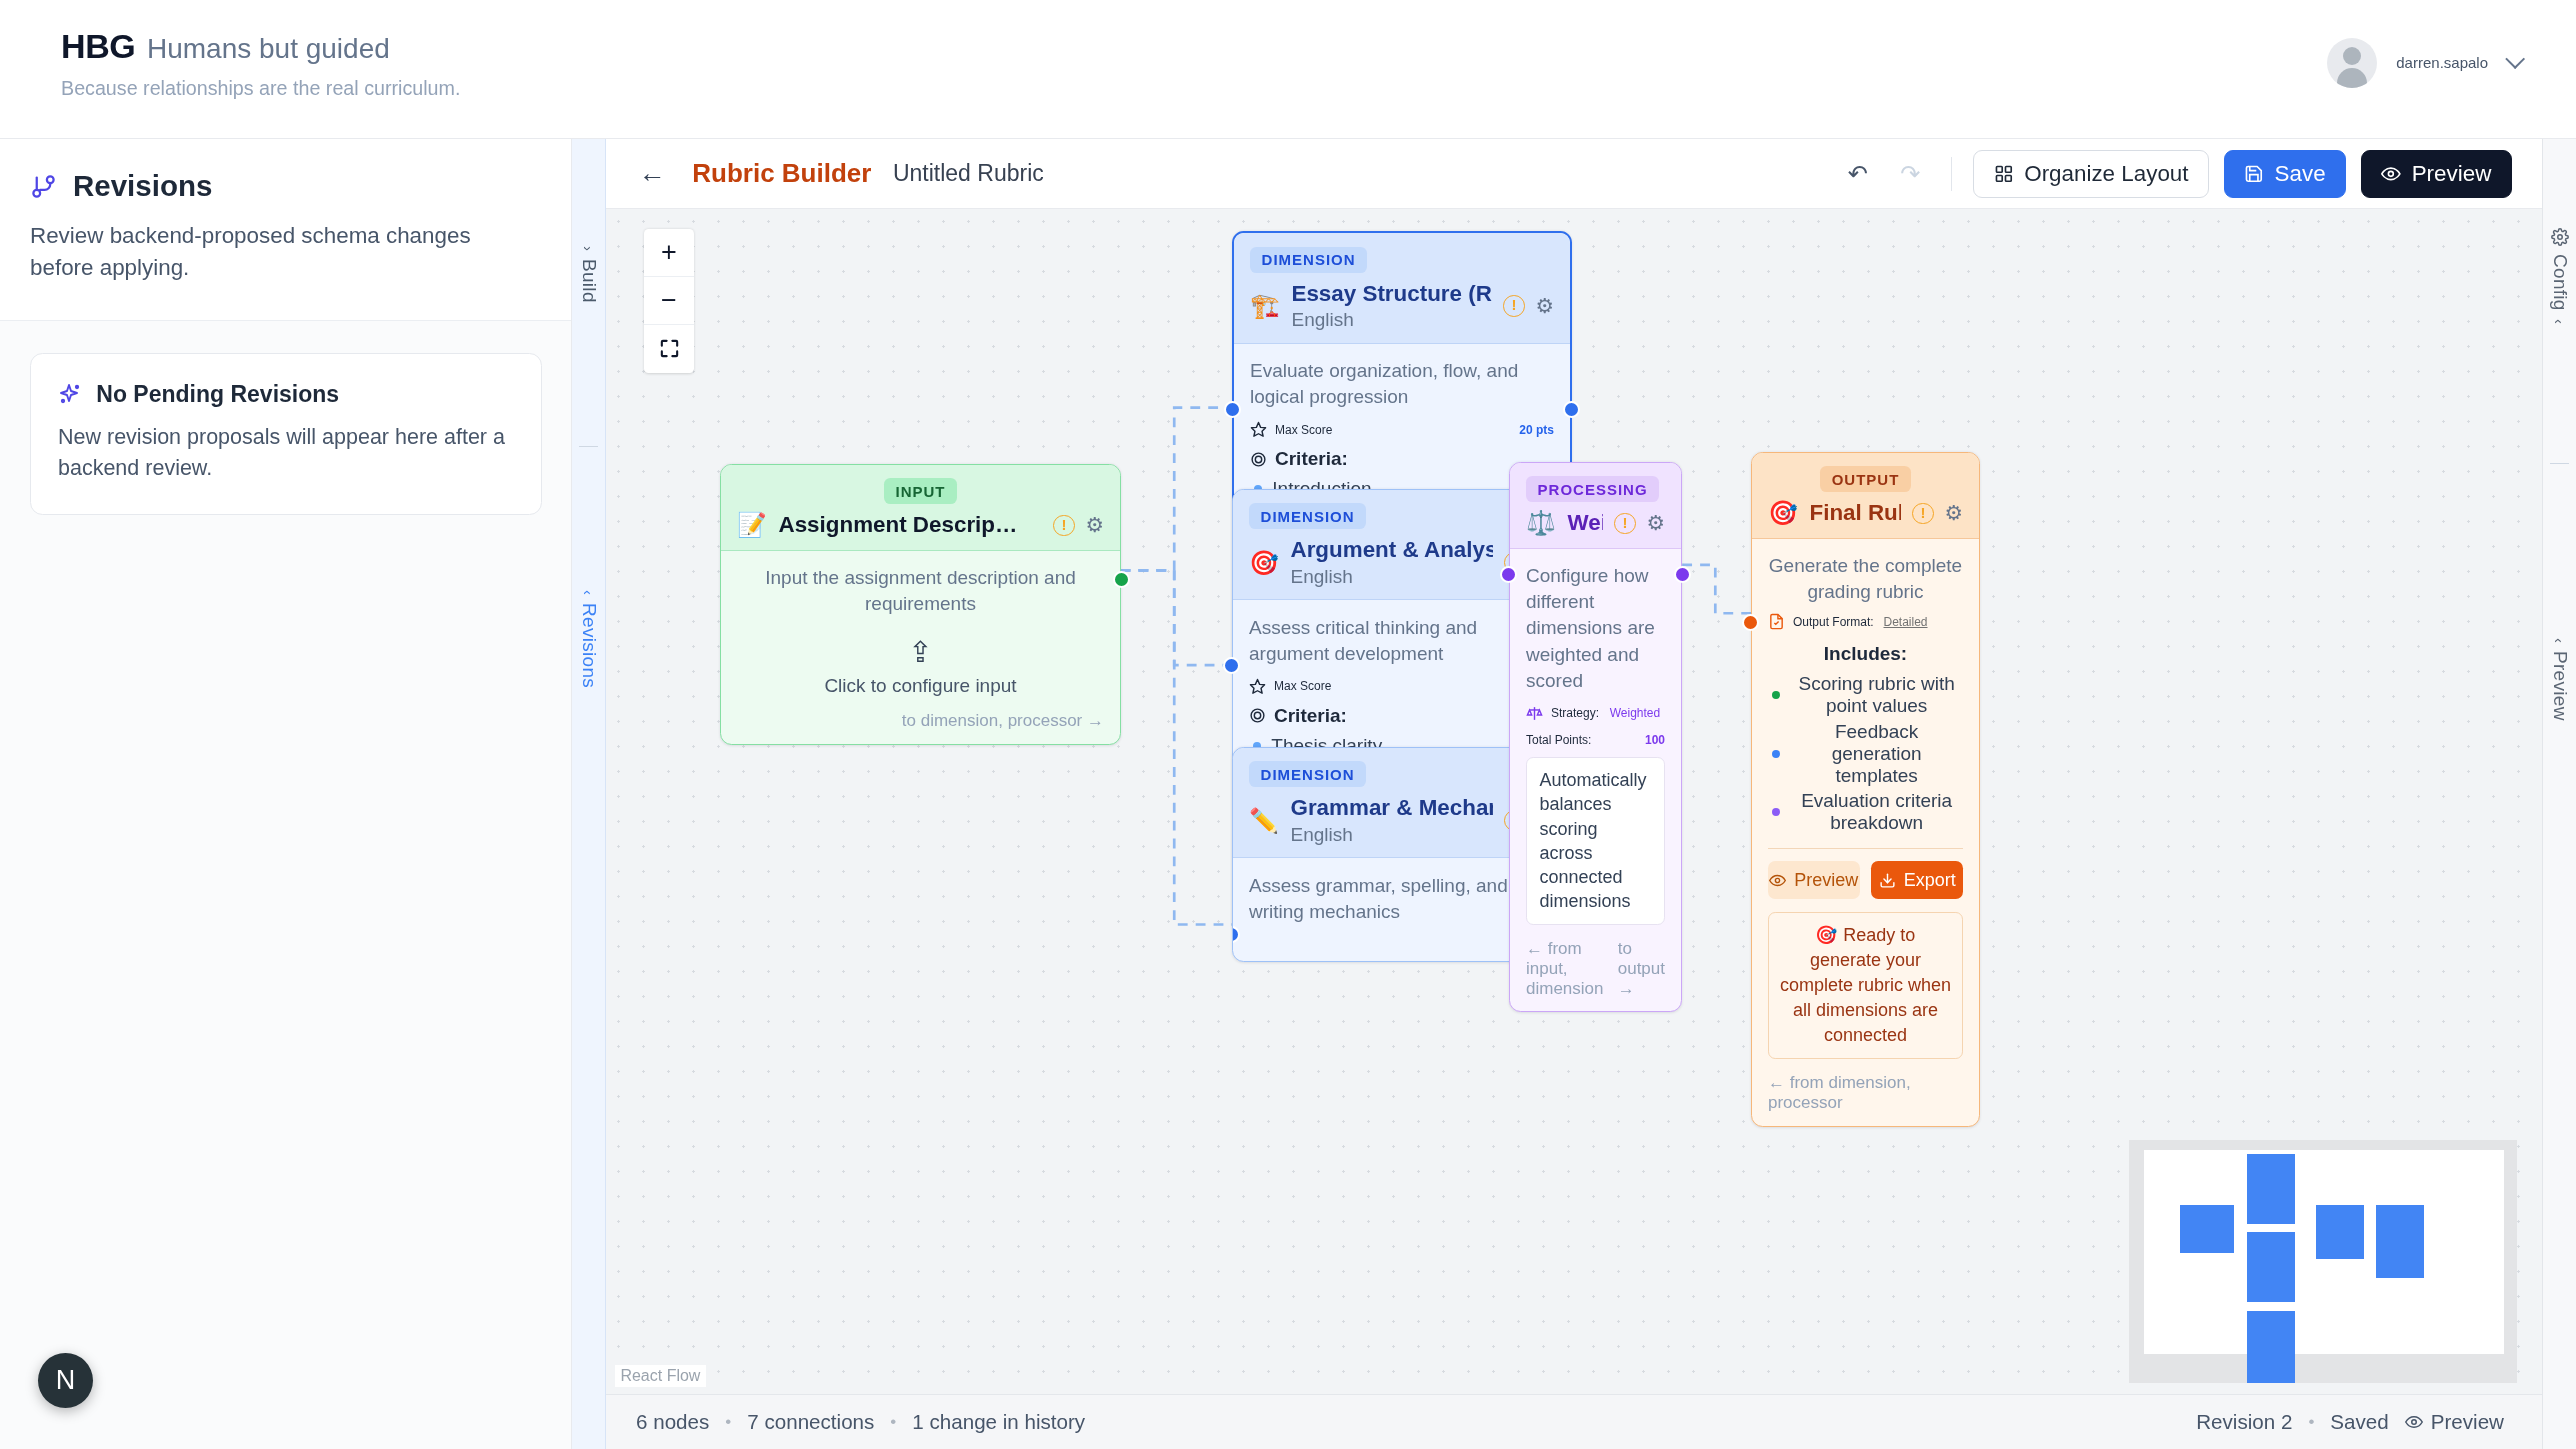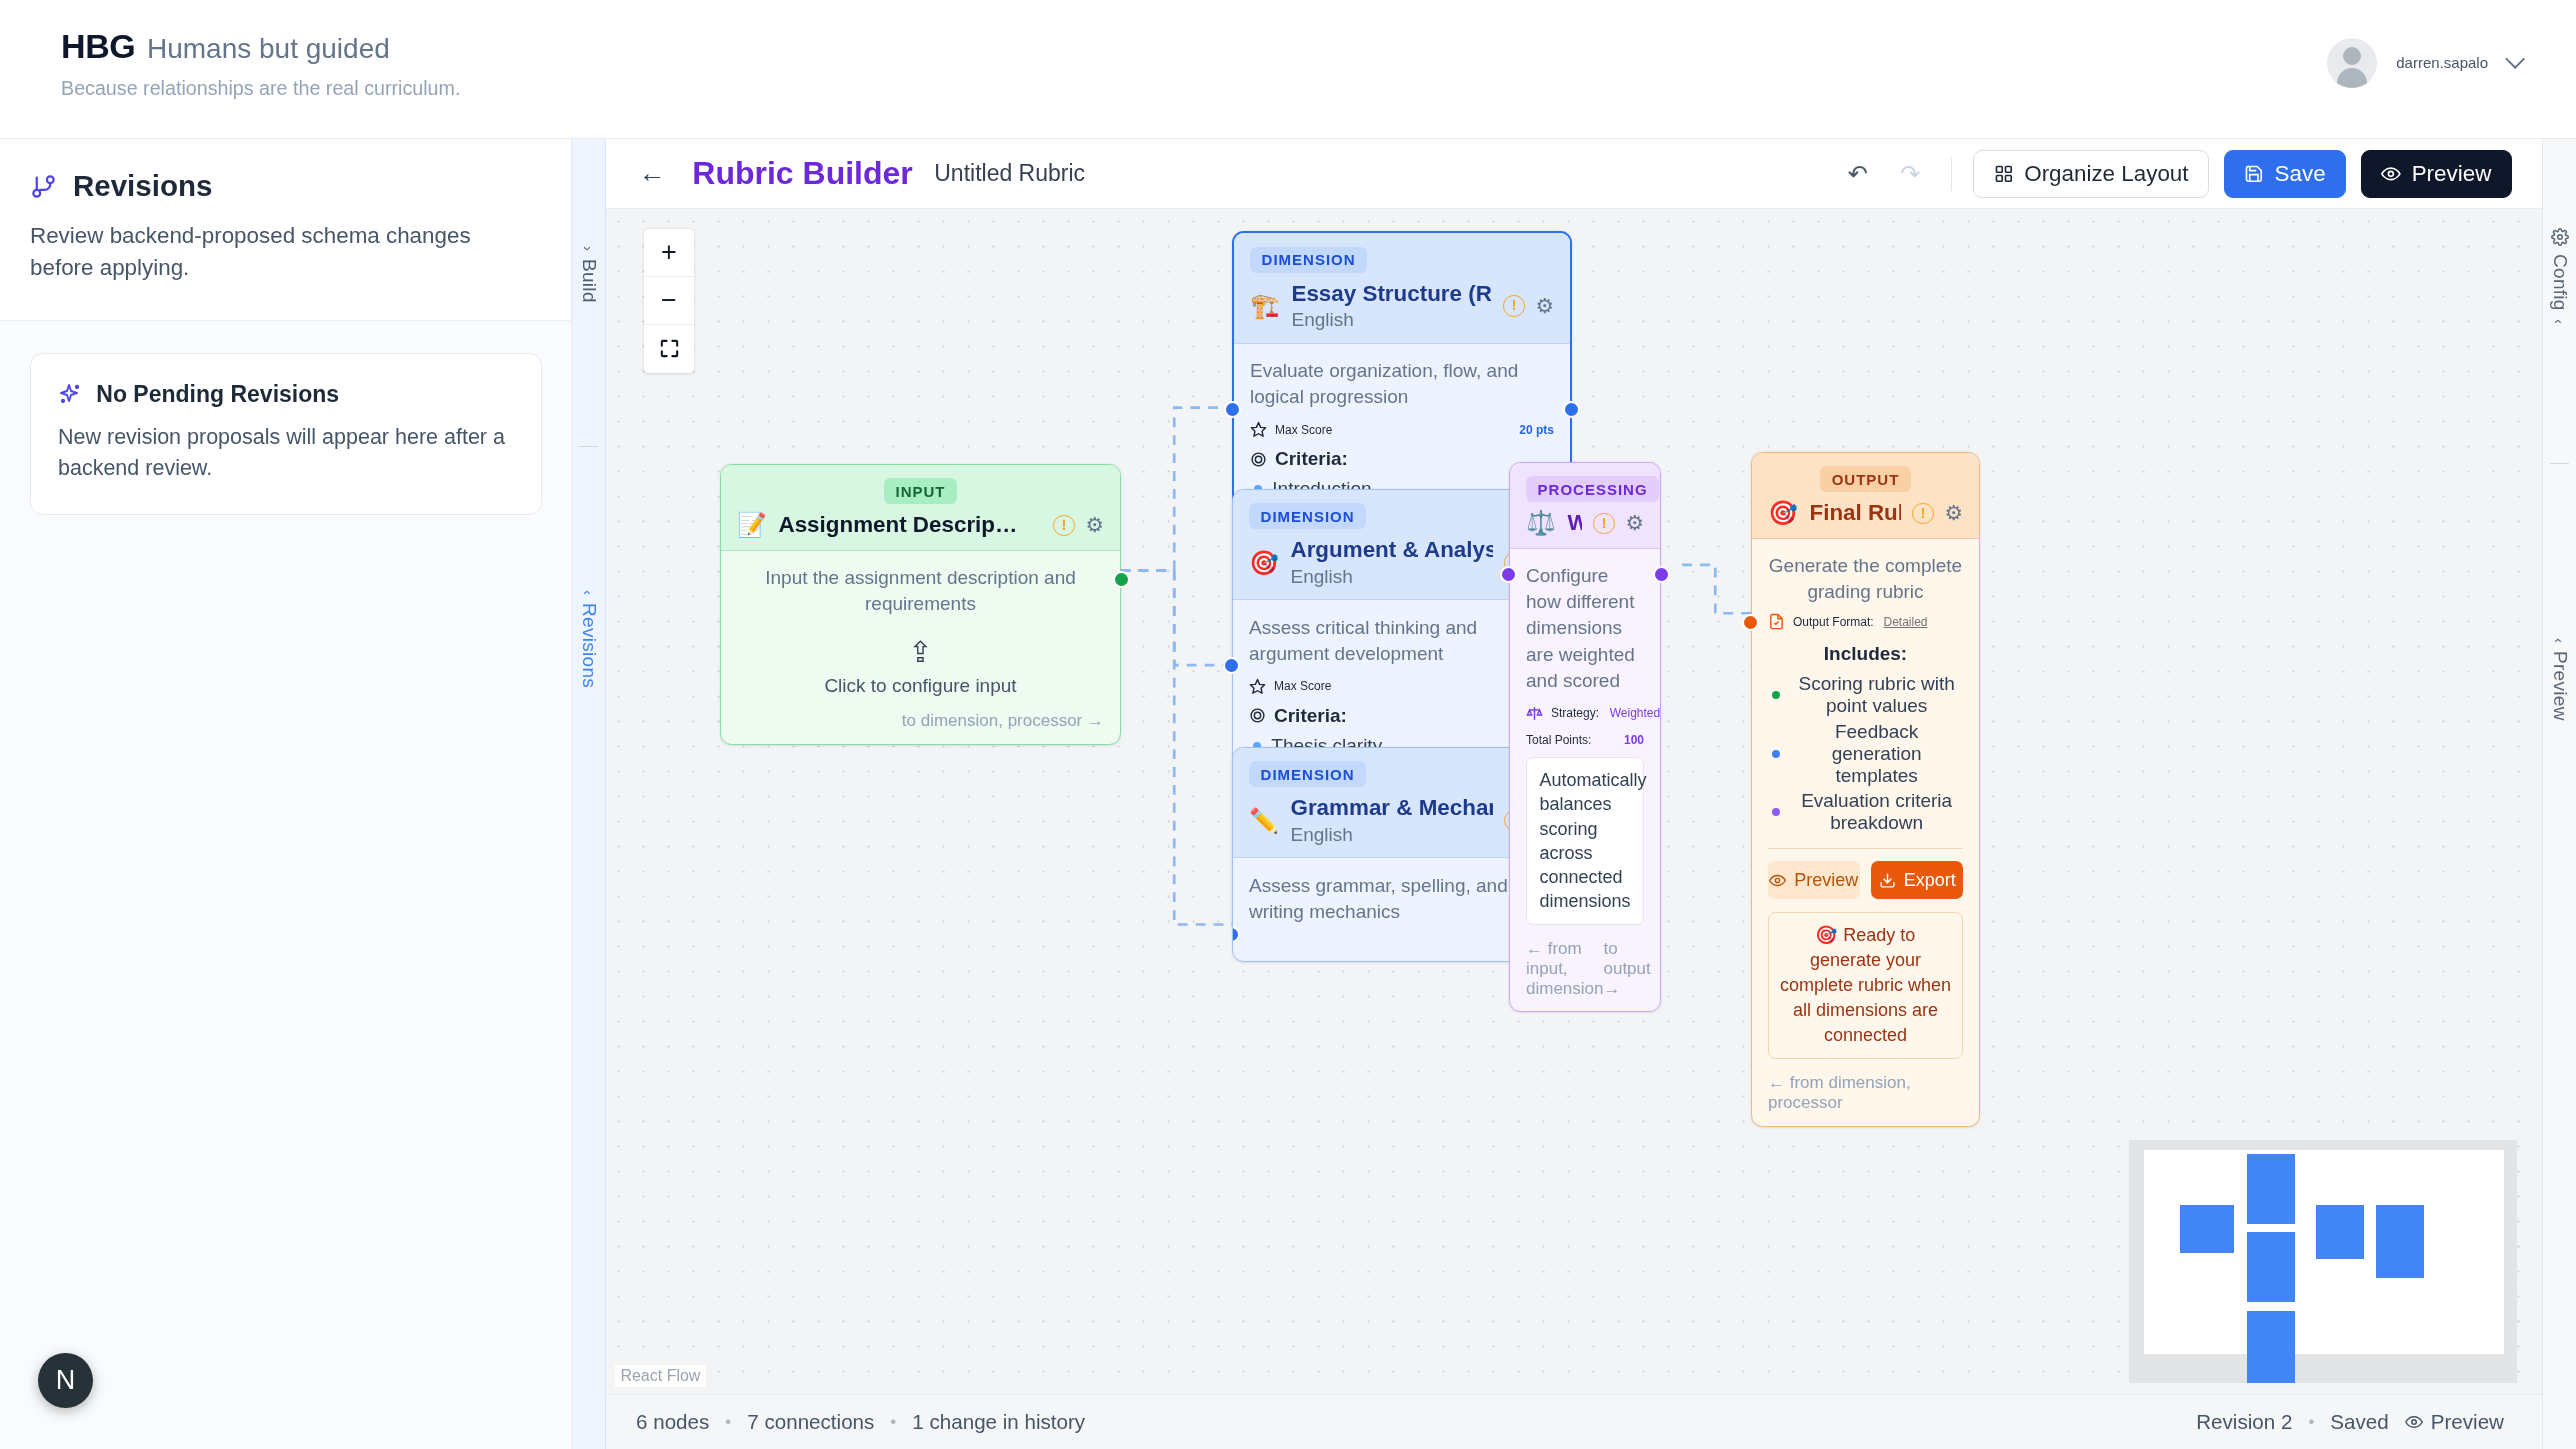--- a/index.html
+++ b/index.html
@@ -111,21 +111,21 @@
   
   .builderbar {
     height: 70px; flex: 0 0 70px;
     background: #ffffff;
     border-bottom: 0.9px solid #e8eaee;
     display: flex; align-items: center; justify-content: space-between;
     padding: 0 30px 0 27px;
   }
   .bb-left { display: flex; align-items: center; gap: 21.5px; }
   .back-arrow { font-size: 27px; color: #334155; cursor: pointer; line-height: 1; padding: 3.6px 5.4px; }
-  .bb-title { font-size: 32px; font-weight: 700; color: #6d28d9; }
+  .bb-title { font-size: 26px; font-weight: 700; color: #c2410c; }
   .bb-subtitle { font-size: 23px; color: #374151; }
   .bb-right { display: flex; align-items: center; gap: 14.3px; }
   .icon-btn { font-size: 24px; padding: 5.4px 9px; cursor: pointer; color: #475569; }
   .icon-btn.disabled { color: #cbd5e1; cursor: default; }
   .bb-sep { width: 0.9px; height: 34px; background: #e2e6ec; margin: 0 7.2px; }
   .btn {
     display: inline-flex; align-items: center; gap: 10.7px;
     border-radius: 9px; font-size: 22.4px; cursor: pointer;
     padding: 0 19.7px; height: 48px; white-space: nowrap;
   }
@@ -557,21 +557,21 @@
               </div>
             </div>
           </div>
           <div class="node-body">
             <div class="node-desc">Assess grammar, spelling, and writing mechanics</div>
           </div>
           <span class="handle" style="left:-9.8px; top:178px; background:#2f6fed;"></span>
           <span class="handle" style="right:-9.8px; top:178px; background:#2f6fed;"></span>
         </div>
 
-        <div class="node n-processing" style="left:903px; top:253px; width:152px;">
+        <div class="node n-processing" style="left:903px; top:253px; width:173px;">
           <div class="node-head">
             <span class="badge">PROCESSING</span>
             <div class="head-main">
               <span class="node-emoji">⚖️</span>
               <div class="head-texts">
                 <div class="node-title">Weighting &amp; Scoring</div>
               </div>
               <div class="head-icons">
                 <span class="warn-icon">!</span>
                 <span class="gear-icon">⚙</span>

